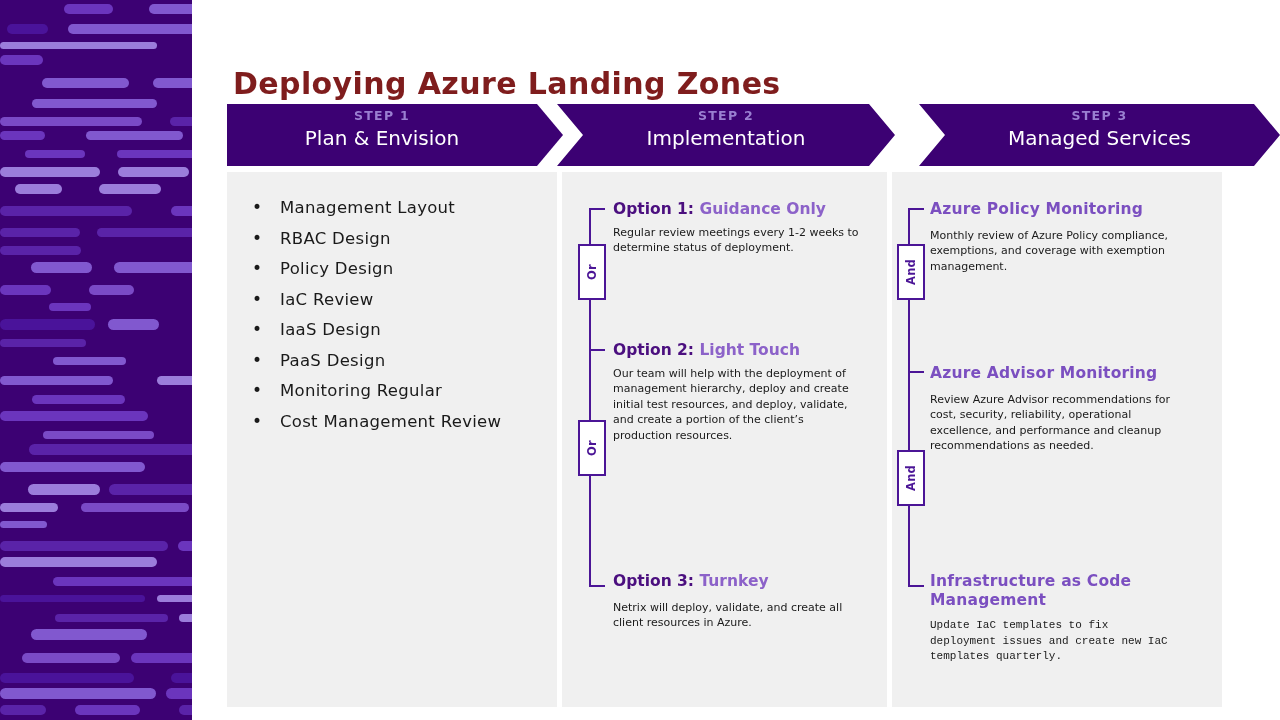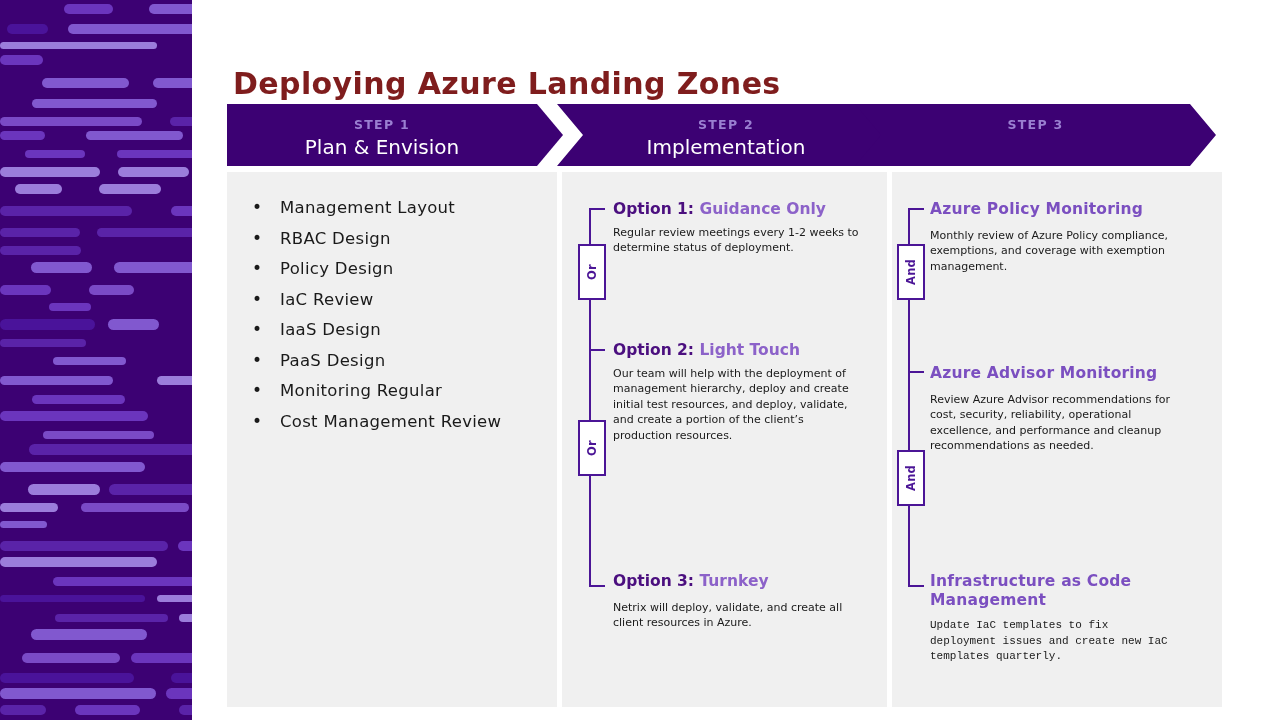--- a/index.html
+++ b/index.html
@@ -62,31 +62,31 @@
     left: 0;
     width: 336px;
     clip-path: polygon(0 0, 310px 0, 336px 31px, 310px 62px, 0 62px);
   }
   .chev-2 {
     left: 330px;
     width: 338px;
     clip-path: polygon(0 0, 312px 0, 338px 31px, 312px 62px, 0 62px, 26px 31px);
   }
   .chev-3 {
-    left: 628px;
+    left: 692px;
     width: 361px;
     clip-path: polygon(0 0, 335px 0, 361px 31px, 335px 62px, 0 62px, 26px 31px);
     text-align: center;
   }
   .step-kicker {
     font-size: 12.5px;
     font-weight: bold;
     letter-spacing: 1.3px;
     color: #9a7fd1;
-    margin-top: 13px;
+    margin-top: 4px;
   }
   .step-title {
     font-size: 20px;
     color: #ffffff;
     margin-top: 3px;
   }
   .chev-1 .step-kicker, .chev-1 .step-title { padding-right: 26px; }
   .chev-2 .step-kicker, .chev-2 .step-title { padding-left: 26px; padding-right: 26px; }
   .chev-3 .step-kicker, .chev-3 .step-title { padding-left: 26px; padding-right: 26px; }
 
@@ -257,20 +257,21 @@
   <div class="chev chev-1">
     <div class="step-kicker">STEP 1</div>
     <div class="step-title">Plan &amp; Envision</div>
   </div>
   <div class="chev chev-2">
     <div class="step-kicker">STEP 2</div>
     <div class="step-title">Implementation</div>
   </div>
   <div class="chev chev-3">
     <div class="step-kicker">STEP 3</div>
+    <div class="step-title">Managed Services</div>
   </div>
 </div>
 
 <div class="panel" id="panel-1"></div>
 <div class="panel" id="panel-2"></div>
 <div class="panel" id="panel-3"></div>
 
 <div id="bullets">
   <div class="bullet-row">
     <span class="bullet-dot">•</span>

